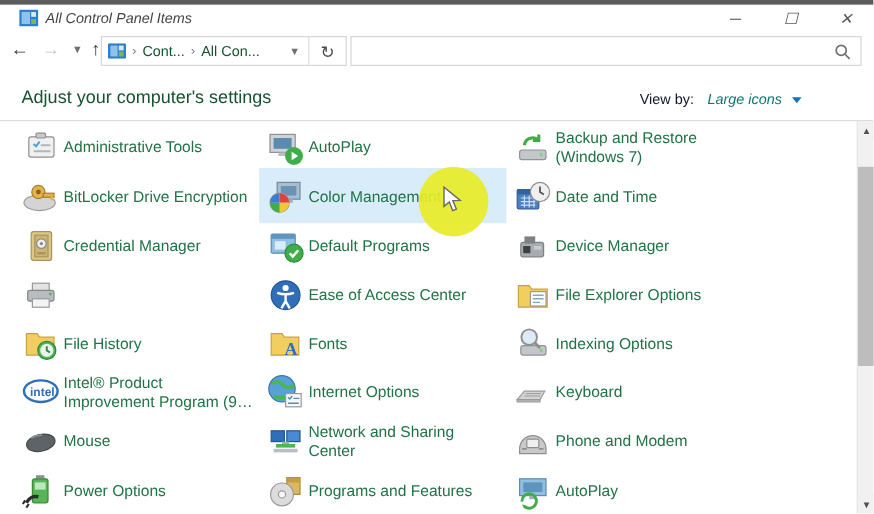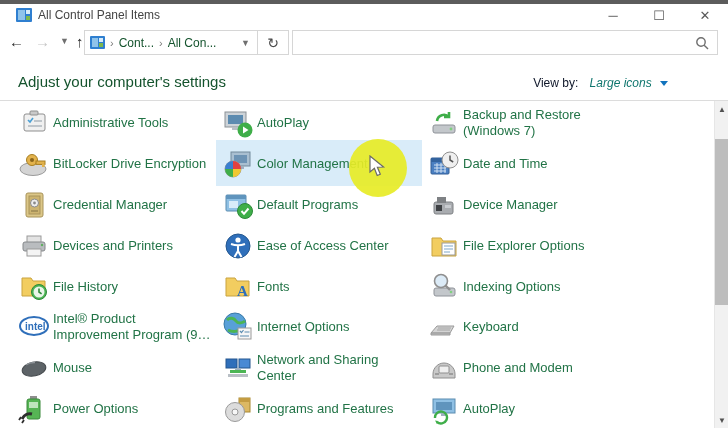--- a/index.html
+++ b/index.html
@@ -3,21 +3,21 @@
 <meta charset="utf-8">
 <style>
   * { margin:0; padding:0; box-sizing:border-box; }
   html,body { width:728px; height:428px; }
   body {
     position:relative; width:728px; height:428px; overflow:hidden;
     background:#ffffff; font-family:"Liberation Sans", sans-serif; color:#222;
   }
   
   .top-strip { position:absolute; left:0; top:0; width:728px; height:4px; background:#5c5c5c; }
-  .titlebar { position:absolute; left:0; top:4px; width:728px; height:23px; background:#ffffff; }
+  .titlebar { position:absolute; left:0; top:4px; width:728px; height:23px; background:#ffffff;font-style:italic; }
   .titlebar-icon { position:absolute; left:16px; top:4px; width:16px; height:14px; }
   .titlebar-text { position:absolute; left:38px; top:4px; font-size:12px; color:#454545; }
   .win-controls { position:absolute; right:0; top:0; height:23px; display:flex; }
   .win-btn { width:46px; height:23px; display:flex; align-items:center; justify-content:center;
              font-size:13px; color:#5a5a5a; }
   
   .toolbar { position:absolute; left:0; top:27px; width:728px; height:31px; background:#fff; }
   .nav-glyph { position:absolute; top:5px; font-size:15px; line-height:20px; }
   .back { left:9px;  color:#2b2b2b; }
   .fwd  { left:35px; color:#c6c6c6; }
@@ -224,21 +224,20 @@
       </svg>
       <span class="label">Device Manager</span>
     </div>
     <div class="item">
       <svg viewBox="0 0 32 32" class="icon">
         <rect x="9" y="6" width="14" height="7" fill="#e3e3e3" stroke="#9a9a9a"></rect>
         <rect x="5" y="12" width="22" height="9" rx="2" fill="#b9bcbf" stroke="#85888b"></rect>
         <rect x="9" y="19" width="14" height="7" fill="#f4f4f4" stroke="#9a9a9a"></rect>
         <circle cx="24" cy="15" r="1.2" fill="#5fae5f"></circle>
       </svg>
-      <span class="label">Devices and Printers</span>
     </div>
     <div class="item">
       <svg viewBox="0 0 32 32" class="icon">
         <circle cx="16" cy="16" r="12" fill="#2f6fba" stroke="#24578f"></circle>
         <circle cx="16" cy="10" r="2.6" fill="#ffffff"></circle>
         <path d="M9 14c4.5 1.6 9.5 1.6 14 0M16 15v6M16 21l-3.5 6M16 21l3.5 6" stroke="#ffffff" stroke-width="2" fill="none"></path>
       </svg>
       <span class="label">Ease of Access Center</span>
     </div>
     <div class="item">

